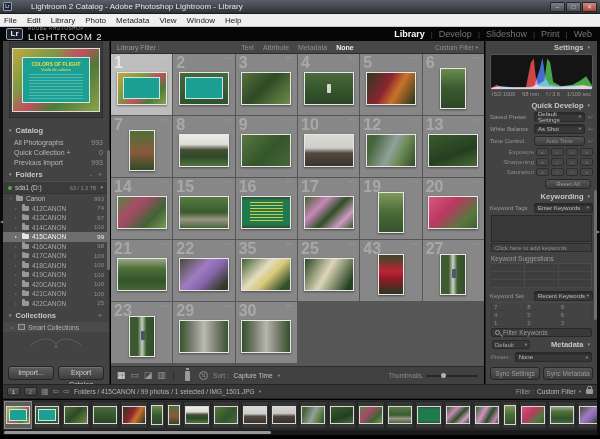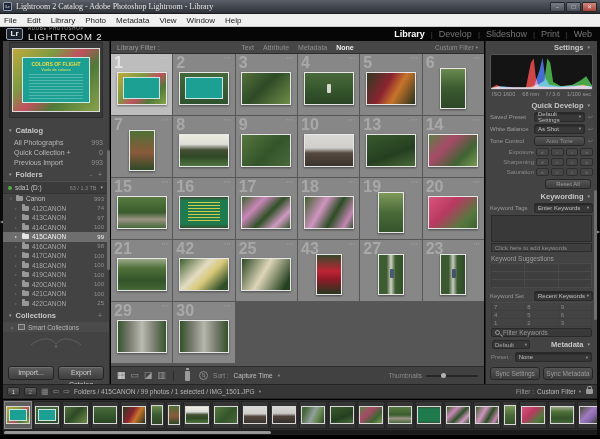--- a/index.html
+++ b/index.html
@@ -1,20 +1,20 @@
 <!DOCTYPE html>
 <html><head>
 <meta charset="utf-8">
 <style>
 *{margin:0;padding:0;box-sizing:border-box;}
 html,body{width:600px;height:439px;overflow:hidden;}
 body{position:relative;background:#000;font-family:"Liberation Sans",sans-serif;-webkit-font-smoothing:antialiased;}
 
 
-.titlebar{position:absolute;top:0;left:0;right:0;height:14px;background:linear-gradient(#5a5f68,#2e3238);display:flex;align-items:center;gap:4px;padding:0 3px;border-bottom:1px solid #1a1c20;font-family:Liberation Serif, serif;}
+.titlebar{position:absolute;top:0;left:0;right:0;height:14px;background:linear-gradient(#5a5f68,#2e3238);display:flex;align-items:center;gap:19px;padding:0 3px;border-bottom:1px solid #1a1c20;}
 .app-icon{width:9px;height:9px;background:#202734;border:1px solid #8fa0b8;border-radius:1px;color:#dce6f4;font-size:5px;line-height:7px;text-align:center;}
 .title-text{flex:1;font-size:8px;color:#e6e6e6;white-space:nowrap;overflow:hidden;}
 .win-btns{display:flex;gap:1px;}
 .win-btn{width:15px;height:10px;background:linear-gradient(#7b7f88,#4b4f58);border:1px solid #23262b;border-radius:1px;color:#e0e0e0;font-size:6px;line-height:8px;text-align:center;}
 .win-btn.close{background:linear-gradient(#d2897e,#a94238);}
 
 
 .menubar{position:absolute;top:14px;left:0;right:0;height:13px;background:#f0f0f0;border-bottom:1px solid #c8c8c8;display:flex;align-items:center;gap:10px;padding:0 4px;font-size:8px;color:#1c1c1c;}
 
 
@@ -403,20 +403,25 @@
         <span class="cell-num">9</span>
         <span class="cell-dots">⋯</span>
         <div class="thumb L" style="background: linear-gradient(135deg, rgb(87, 119, 63), rgb(51, 85, 42) 55%, rgb(73, 104, 58));"></div>
       </div>
       <div class="cell">
         <span class="cell-num">10</span>
         <span class="cell-dots">⋯</span>
         <div class="thumb L" style="background: linear-gradient(rgb(218, 217, 213) 0%, rgb(207, 206, 203) 42%, rgb(85, 73, 63) 58%, rgb(58, 51, 46) 100%);"></div>
       </div>
       <div class="cell">
+        <span class="cell-num">12</span>
+        <span class="cell-dots">⋯</span>
+        <div class="thumb L" style="background: linear-gradient(115deg, rgb(68, 102, 58) 15%, rgb(147, 160, 155) 50%, rgb(106, 138, 84) 70%, rgb(47, 74, 40) 100%);"></div>
+      </div>
+      <div class="cell">
         <span class="cell-num">13</span>
         <span class="cell-dots">⋯</span>
         <div class="thumb L" style="background: linear-gradient(160deg, rgb(58, 90, 46), rgb(36, 63, 32) 60%, rgb(74, 106, 56));"></div>
       </div>
       <div class="cell">
         <span class="cell-num">14</span>
         <span class="cell-dots">⋯</span>
         <div class="thumb L" style="background: linear-gradient(135deg, rgb(93, 127, 67), rgb(168, 74, 104) 35%, rgb(63, 100, 51) 70%, rgb(122, 154, 82));"></div>
       </div>
       <div class="cell">
@@ -430,41 +435,41 @@
         <div class="thumb L" style="background: linear-gradient(rgb(58, 74, 48) 0%, rgb(31, 122, 78) 12%, rgb(31, 122, 78) 88%, rgb(58, 74, 48) 100%);">
           <div class="lines-ov"></div>
         </div>
       </div>
       <div class="cell">
         <span class="cell-num">17</span>
         <span class="cell-dots">⋯</span>
         <div class="thumb L" style="background: linear-gradient(135deg, rgb(66, 99, 47), rgb(200, 135, 184) 30%, rgb(47, 80, 38) 55%, rgb(207, 154, 194) 78%, rgb(53, 86, 42));"></div>
       </div>
       <div class="cell">
-        <span class="cell-num">18</span>
-        <span class="cell-dots">⋯</span>
-        <div class="thumb L" style="background: linear-gradient(120deg, rgb(62, 95, 44), rgb(208, 148, 192) 35%, rgb(44, 77, 36) 60%, rgb(196, 135, 180) 85%, rgb(49, 82, 42));"></div>
-      </div>
-      <div class="cell">
         <span class="cell-num">19</span>
         <span class="cell-dots">⋯</span>
         <div class="thumb P" style="background: linear-gradient(rgb(125, 154, 90), rgb(74, 106, 56) 50%, rgb(53, 84, 44));"></div>
       </div>
       <div class="cell">
         <span class="cell-num">20</span>
         <span class="cell-dots">⋯</span>
         <div class="thumb L" style="background: linear-gradient(135deg, rgb(217, 84, 126), rgb(184, 58, 96) 40%, rgb(86, 120, 63) 75%, rgb(63, 96, 48));"></div>
       </div>
       <div class="cell">
         <span class="cell-num">21</span>
         <span class="cell-dots">⋯</span>
         <div class="thumb L" style="background: linear-gradient(rgb(154, 168, 138) 0%, rgb(79, 112, 56) 30%, rgb(51, 84, 42) 70%, rgb(69, 102, 54));"></div>
       </div>
       <div class="cell">
-        <span class="cell-num">42</span>
+        <span class="cell-num">22</span>
+        <span class="cell-dots">⋯</span>
+        <div class="thumb L" style="background: linear-gradient(135deg, rgb(74, 74, 52), rgb(159, 124, 192) 40%, rgb(138, 104, 176) 58%, rgb(47, 58, 36) 90%);"></div>
+      </div>
+      <div class="cell">
+        <span class="cell-num">35</span>
         <span class="cell-dots">⋯</span>
         <div class="thumb L" style="background: linear-gradient(135deg, rgb(63, 95, 48), rgb(227, 220, 194) 40%, rgb(216, 200, 120) 58%, rgb(49, 80, 42) 88%);"></div>
       </div>
       <div class="cell">
         <span class="cell-num">25</span>
         <span class="cell-dots">⋯</span>
         <div class="thumb L" style="background: linear-gradient(120deg, rgb(44, 71, 36), rgb(221, 214, 184) 45%, rgb(36, 64, 31) 90%);"></div>
       </div>
       <div class="cell">
         <span class="cell-num">43</span>

